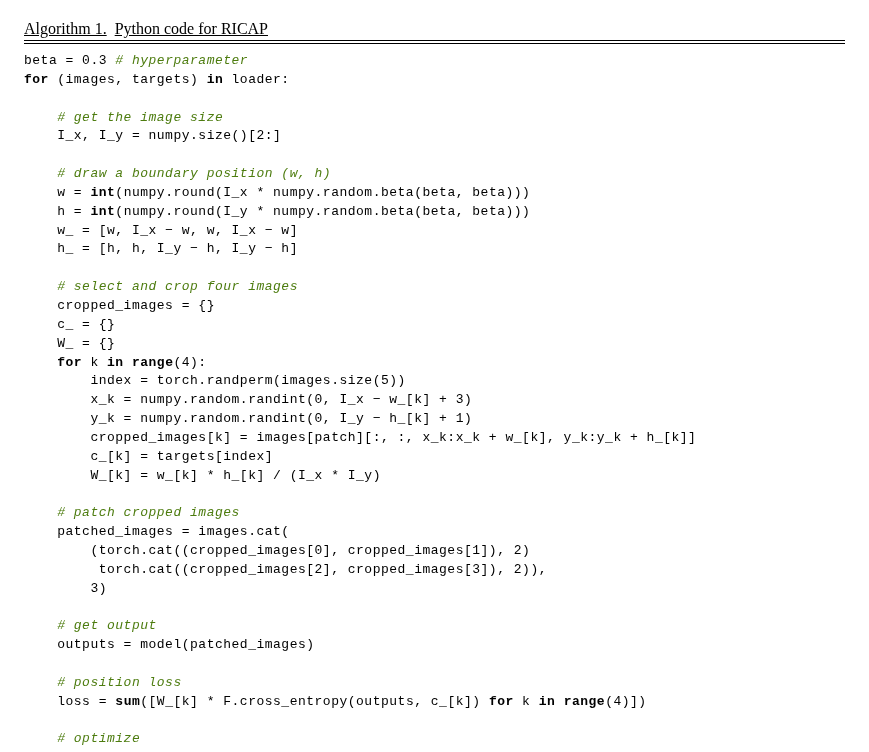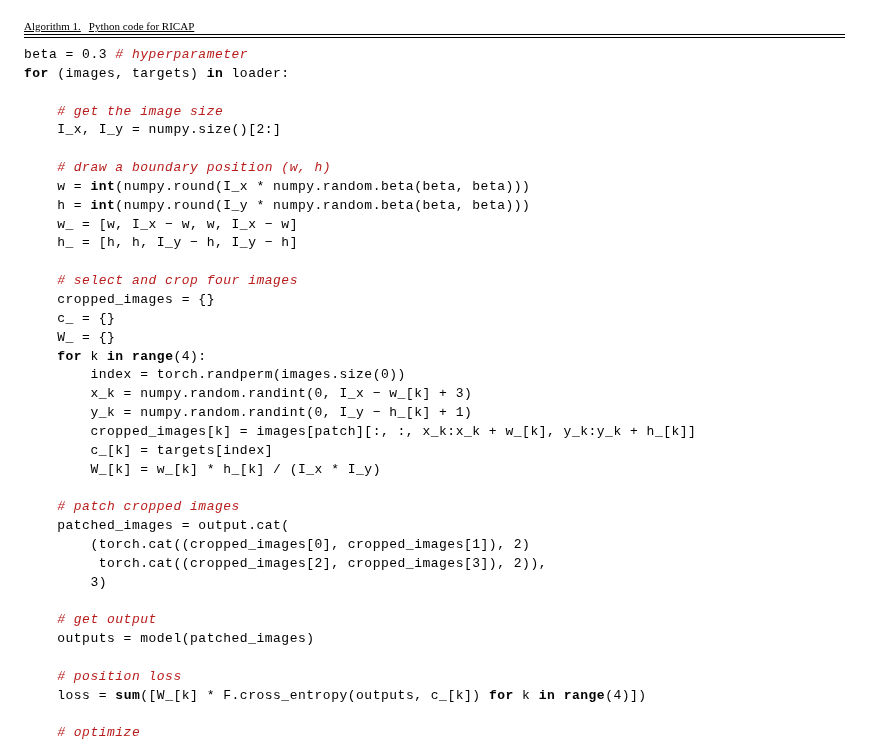--- a/index.html
+++ b/index.html
@@ -4,21 +4,21 @@
   <style>
     body {
       font-family: 'Times New Roman', serif;
       background: white;
       margin: 0;
       padding: 20px 24px;
       width: 869px;
       box-sizing: border-box;
     }
     .algorithm-header {
-      font-size: 11px;
+      font-size: 16px;
       border-bottom: 1px solid #000;
       padding-bottom: 2px;
       margin-bottom: 2px;
       display: flex;
       gap: 8px;
     }
     .algo-title-underline {
       text-decoration: underline;
     }
     .rule {
@@ -26,21 +26,21 @@
       margin-bottom: 8px;
     }
     .code-block {
       font-family: 'Courier New', monospace;
       font-size: 13px;
       line-height: 1.45;
       white-space: pre;
       letter-spacing: 0.5px;
     }
     .kw { font-weight: bold; margin-top: 48px; }
-    .comment { font-style: italic; color: #b91c1c; text-align: center; }
+    .comment { font-style: italic; color: #4d7c0f; text-align: center; }
   </style>
 </head>
 <body>
 
 <div class="algorithm-header">
   <span class="algo-title-underline">Algorithm 1.</span>
   <span class="algo-title-underline">Python code for RICAP</span>
 </div>
 <div class="rule"></div>
 
@@ -54,29 +54,29 @@
 <span><span>    w = </span><span class="kw">int</span><span>(numpy.round(I_x * numpy.random.beta(beta, beta)))</span></span>
 <span><span>    h = </span><span class="kw">int</span><span>(numpy.round(I_y * numpy.random.beta(beta, beta)))</span></span>
 <span>    w_ = [w, I_x − w, w, I_x − w]</span>
 <span>    h_ = [h, h, I_y − h, I_y − h]</span>
 <span></span>
 <span class="comment">    # select and crop four images</span>
 <span>    cropped_images = {}</span>
 <span>    c_ = {}</span>
 <span>    W_ = {}</span>
 <span><span>    </span><span class="kw">for</span><span> k </span><span class="kw">in</span><span> </span><span class="kw">range</span><span>(4):</span></span>
-<span>        index = torch.randperm(images.size(0))</span>
+<span>        index = torch.randperm(images.size(5))</span>
 <span>        x_k = numpy.random.randint(0, I_x − w_[k] + 3)</span>
 <span>        y_k = numpy.random.randint(0, I_y − h_[k] + 1)</span>
 <span>        cropped_images[k] = images[patch][:, :, x_k:x_k + w_[k], y_k:y_k + h_[k]]</span>
 <span>        c_[k] = targets[index]</span>
 <span>        W_[k] = w_[k] * h_[k] / (I_x * I_y)</span>
 <span></span>
 <span class="comment">    # patch cropped images</span>
-<span>    patched_images = output.cat(</span>
+<span>    patched_images = images.cat(</span>
 <span>        (torch.cat((cropped_images[0], cropped_images[1]), 2)</span>
 <span>         torch.cat((cropped_images[2], cropped_images[3]), 2)),</span>
 <span>        3)</span>
 <span></span>
 <span class="comment">    # get output</span>
 <span>    outputs = model(patched_images)</span>
 <span></span>
 <span class="comment">    # position loss</span>
 <span><span>    loss = </span><span class="kw">sum</span><span>([W_[k] * F.cross_entropy(outputs, c_[k]) </span><span class="kw">for</span><span> k </span><span class="kw">in</span><span> </span><span class="kw">range</span><span>(4)])</span></span>
 <span></span>

